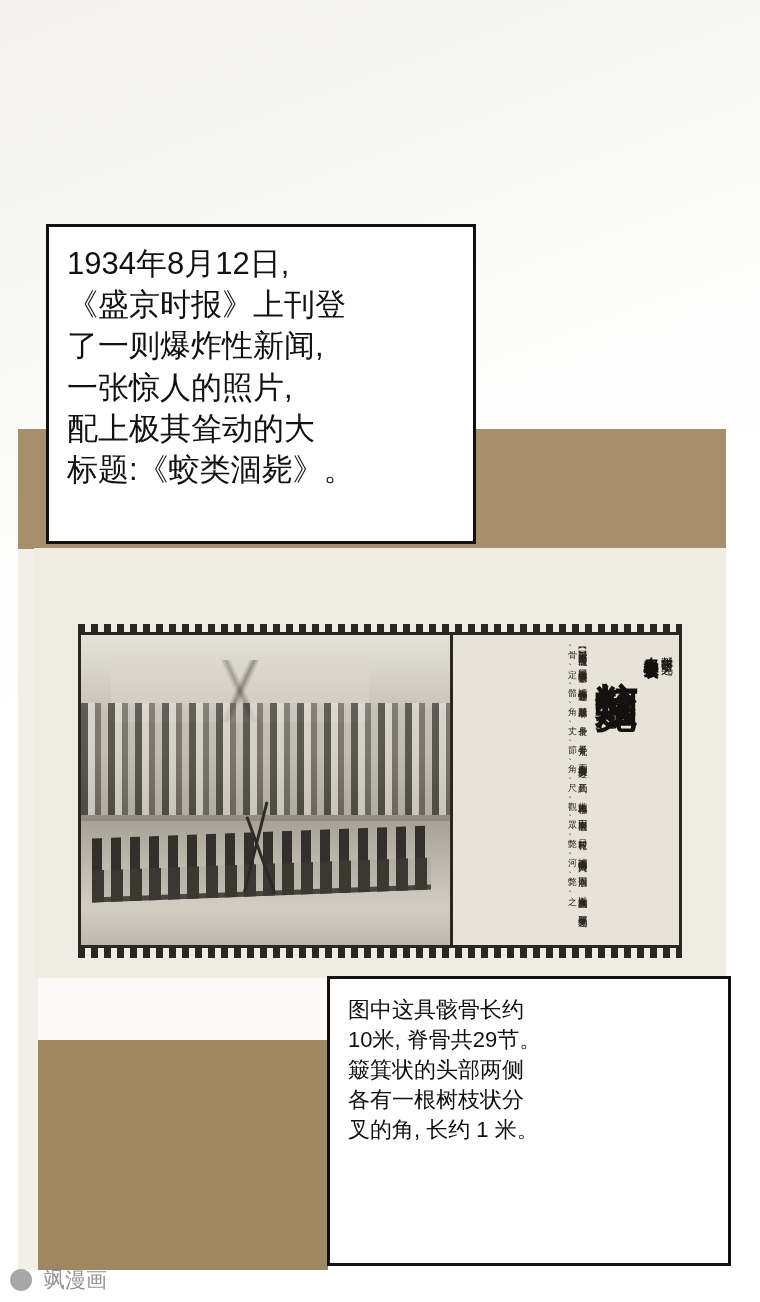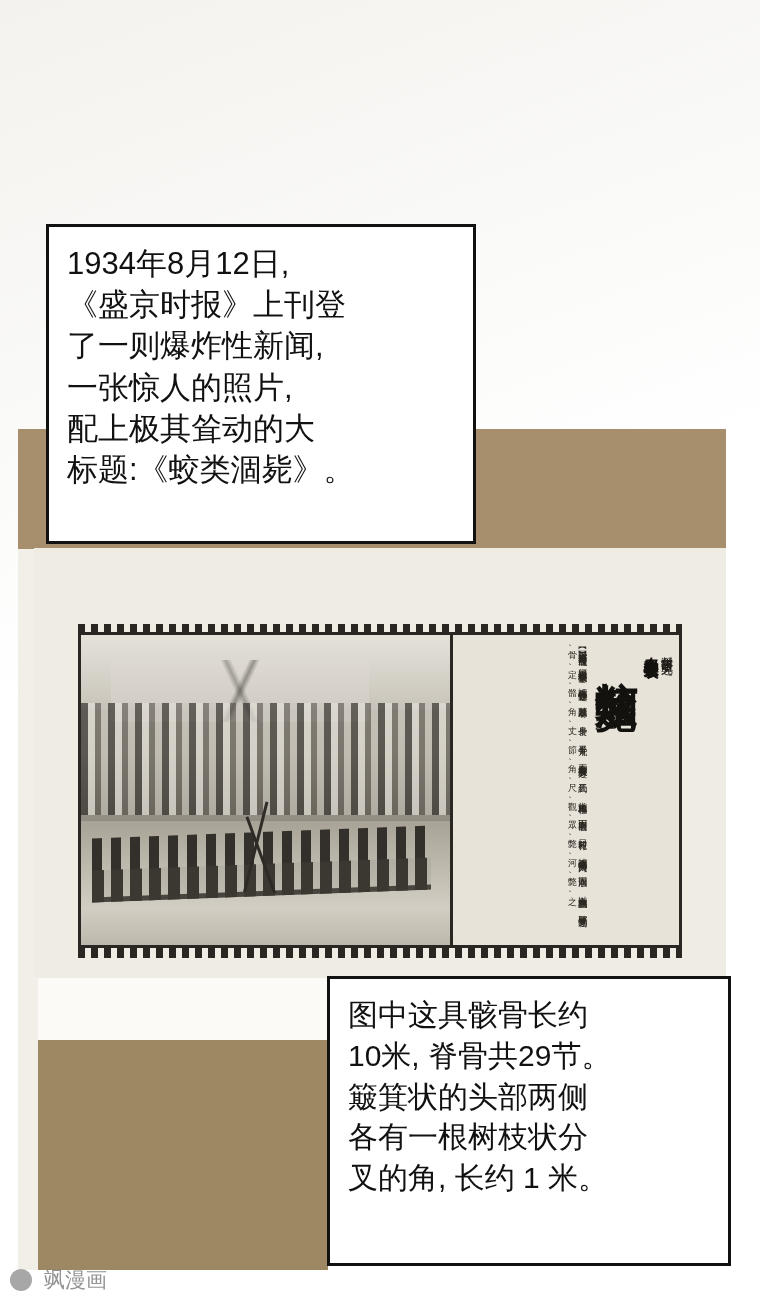--- a/index.html
+++ b/index.html
@@ -56,21 +56,21 @@
     width: 430px;
     height: 320px;
   }
   #caption-bottom {
     left: 327px;
     top: 976px;
     width: 404px;
     height: 290px;
   }
   #caption-bottom .caption-text {
-    font-size: 30px;
+    font-size: 22px;
     line-height: 1.36;
   }
   
   #clipping {
     position: absolute;
     left: 34px;
     top: 548px;
     width: 692px;
     height: 430px;
     background: #efece4;

